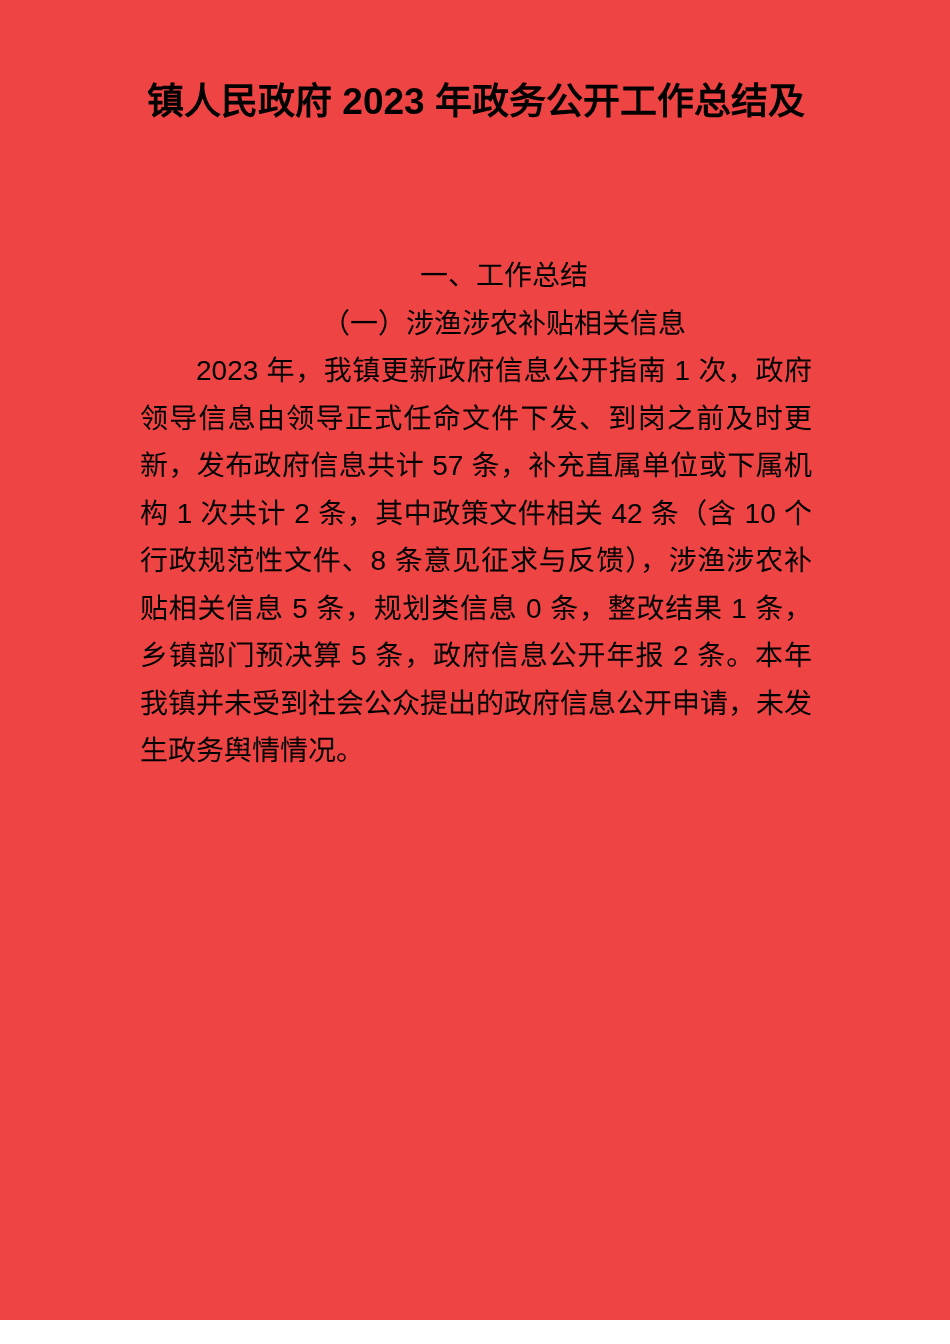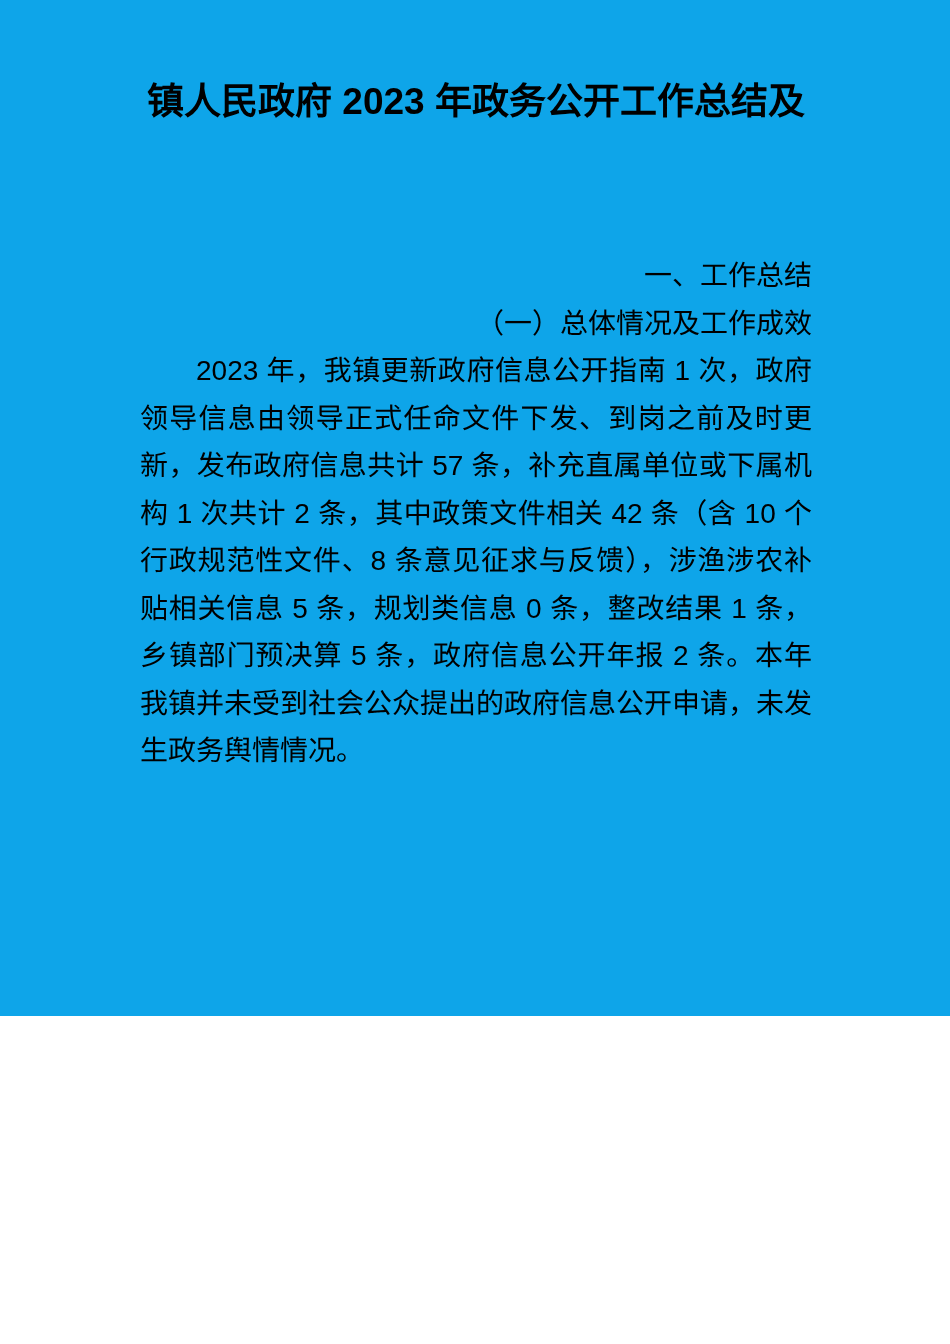--- a/index.html
+++ b/index.html
@@ -8,22 +8,22 @@
     padding: 0;
     background: #ffffff;
   }
   body {
     font-family: "Liberation Sans", "DejaVu Sans", sans-serif;
     color: #000000;
   }
   .page {
     position: relative;
     width: 950px;
-    height: 1016px;
-    background: #0ea5e9;
+    height: 1320px;
+    background: #ef4444;
     margin: 0 auto;
     overflow: hidden;
     box-sizing: border-box;
   }
   .content {
     position: absolute;
     left: 140px;
     top: 0;
     width: 672px;
   }
@@ -63,21 +63,21 @@
   }
   .heading-1,
   .heading-2 {
     margin: 0;
     padding: 0;
     font-size: 28px;
     line-height: 47.5px;
     font-weight: normal;
     color: #000000;
     text-indent: 56px;
-    text-align: right;
+    text-align: center;
     white-space: nowrap;
   }
   .block-gap-title {
     height: 95px;
   }
 </style>
 </head>
 <body>
 
 <div class="page">
@@ -87,18 +87,18 @@
 
     <h1 class="doc-title">
       <span class="title-line">镇人民政府 2023 年政务公开工作总结及</span>
     </h1>
 
     <div class="block-gap-title"></div>
 
 
     <p class="heading-1">一、工作总结</p>
 
-    <p class="heading-2">（一）总体情况及工作成效</p>
+    <p class="heading-2">（一）涉渔涉农补贴相关信息</p>
 
     <p class="body-text para-indent">2023 年，我镇更新政府信息公开指南 1 次，政府领导信息由领导正式任命文件下发、到岗之前及时更新，发布政府信息共计 57 条，补充直属单位或下属机构 1 次共计 2 条，其中政策文件相关 42 条（含 10 个行政规范性文件、8 条意见征求与反馈），涉渔涉农补贴相关信息 5 条，规划类信息 0 条，整改结果 1 条，乡镇部门预决算 5 条，政府信息公开年报 2 条。本年我镇并未受到社会公众提出的政府信息公开申请，未发生政务舆情情况。</p>
 
   </div>
 </div>
 
 </body></html>

